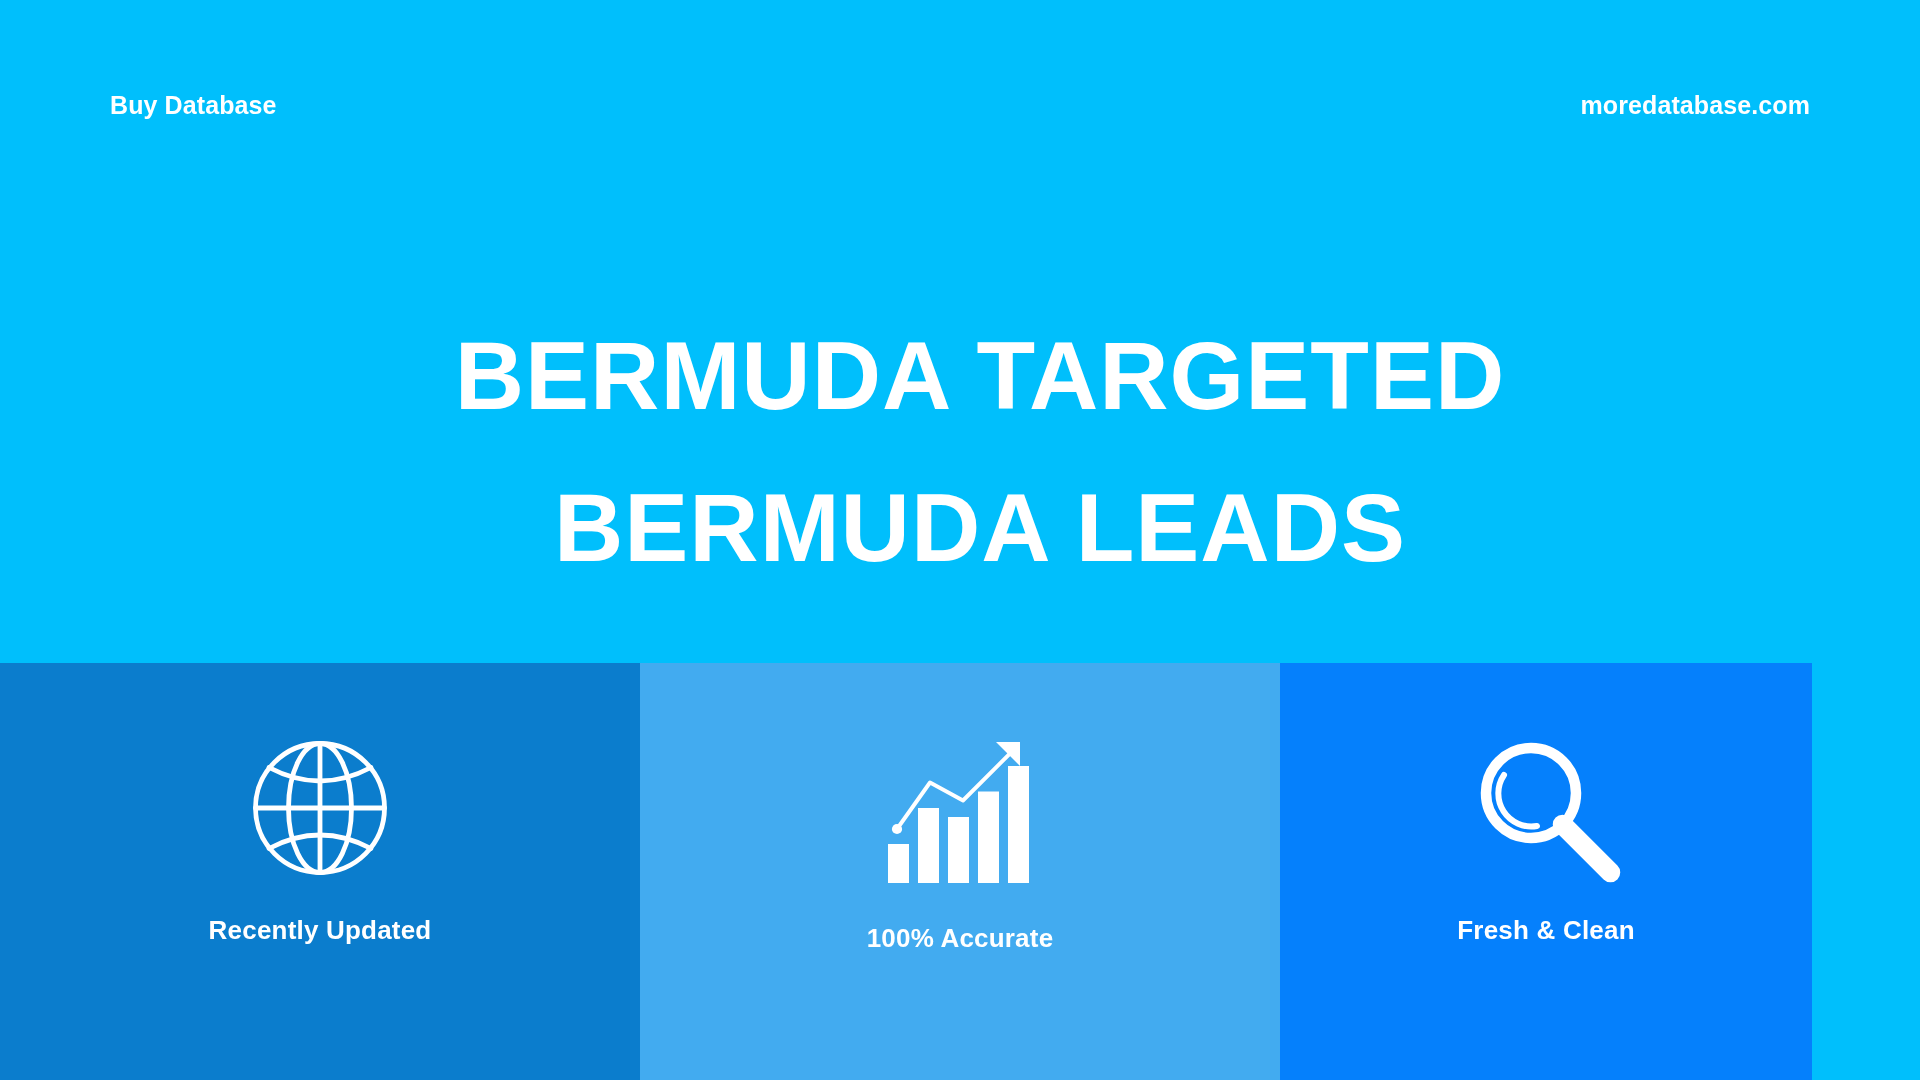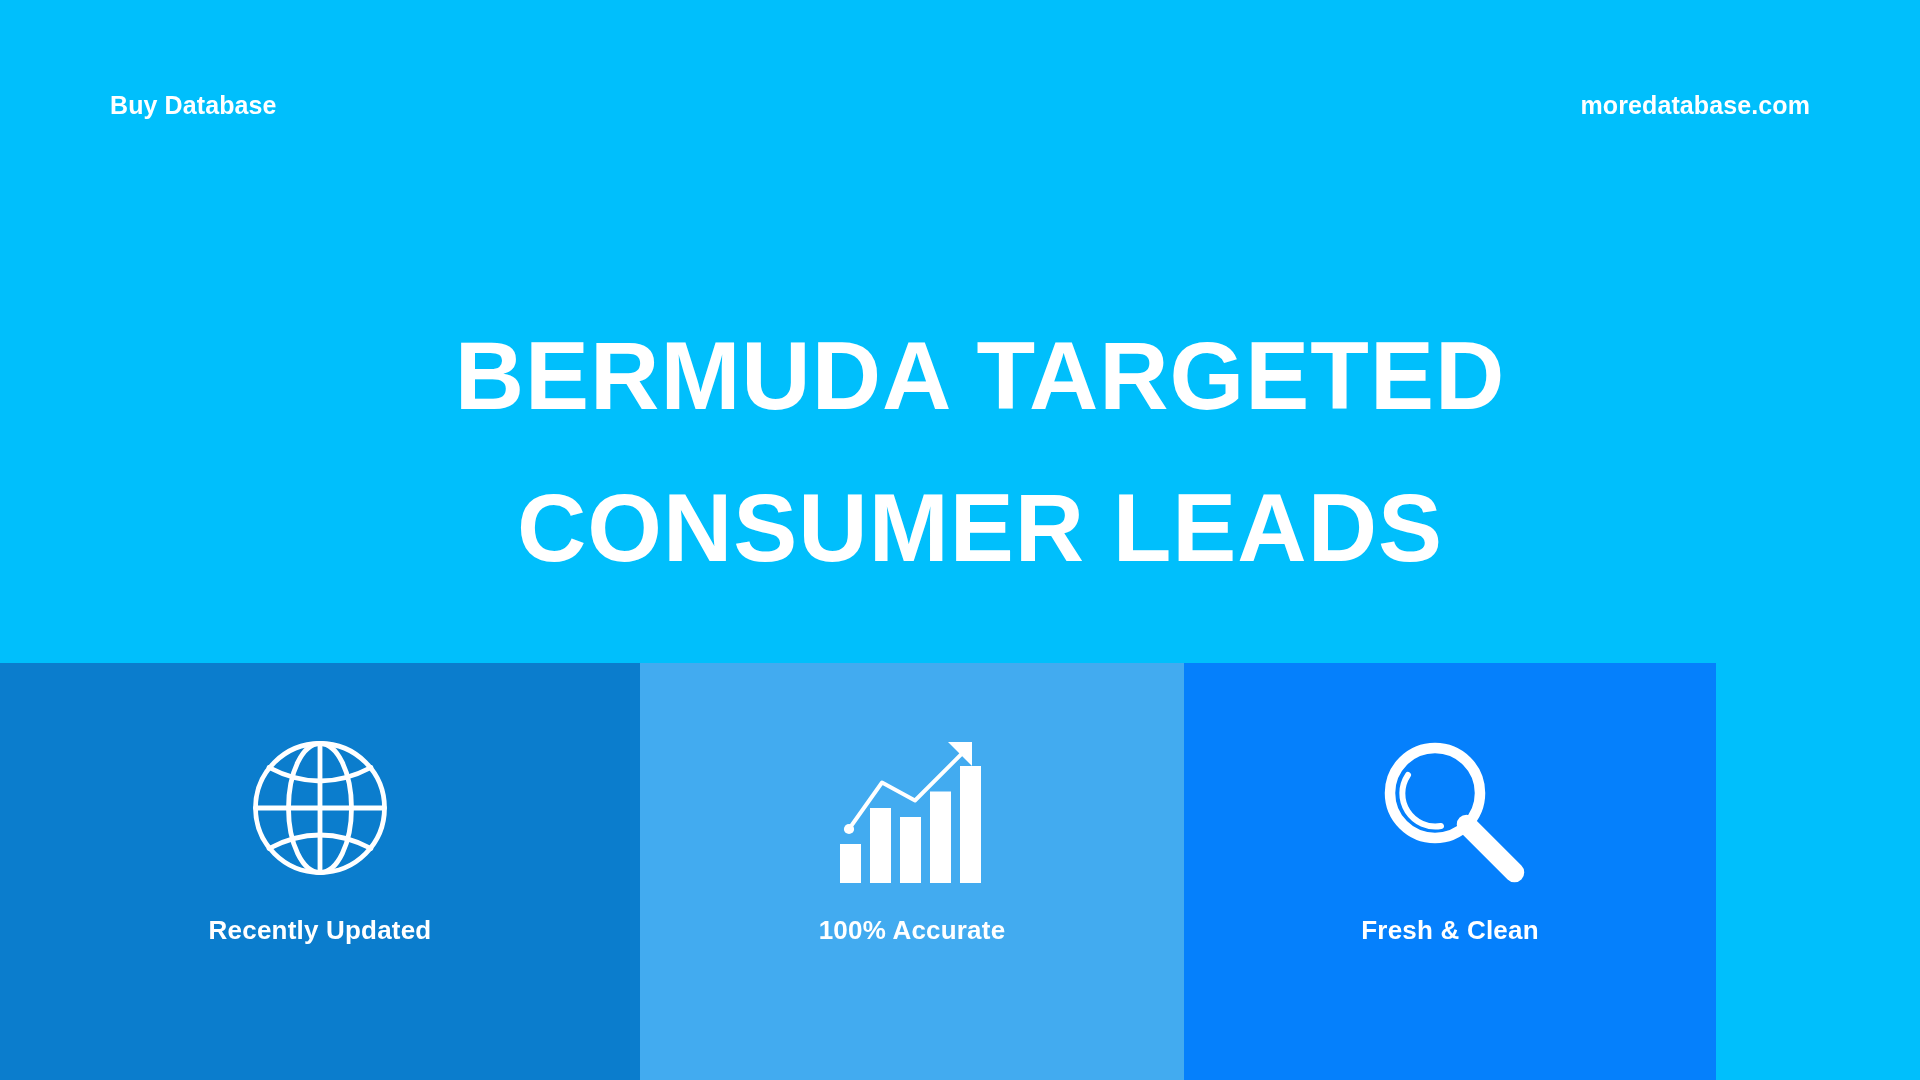--- a/index.html
+++ b/index.html
@@ -59,21 +59,21 @@
     height:417px;
   }
   .feature {
     position:relative;
     display:flex;
     flex-direction:column;
     align-items:center;
     justify-content:flex-start;
   }
   .f1 { width:640px;  background:#0b7dcd; }
-  .f2 { width:544px;  background:#42abf0; }
+  .f2 { width:640px;  background:#42abf0;gap:8px; }
   .f3 { width:532px;  background:#0580fc; }
 
   .f-icon {
     margin-top:70px;
     width:150px;
     height:150px;
     display:flex;
     align-items:center;
     justify-content:center;
   }
@@ -95,21 +95,21 @@
 
   <section class="hero" style="background: rgb(0, 191, 252);">
 
     <div class="hero-top">
       <span class="brand-left">Buy Database</span>
       <span class="brand-right">moredatabase.com</span>
     </div>
 
     <h1 class="hero-title">
       <span class="tline">BERMUDA TARGETED</span>
-      <span class="tline">CONSUMER LEADS</span>
+      <span class="tline">BERMUDA LEADS</span>
     </h1>
   </section>
 
   <section class="features">
 
     <div class="feature f1" style="background: rgb(11, 125, 205);">
       <div class="f-icon">
         <svg viewBox="0 0 100 100" xmlns="http://www.w3.org/2000/svg" fill="none" stroke="#ffffff" stroke-width="3.2" stroke-linecap="round">
           <circle cx="50" cy="50" r="43"></circle>
           <line x1="50" y1="7" x2="50" y2="93"></line>

